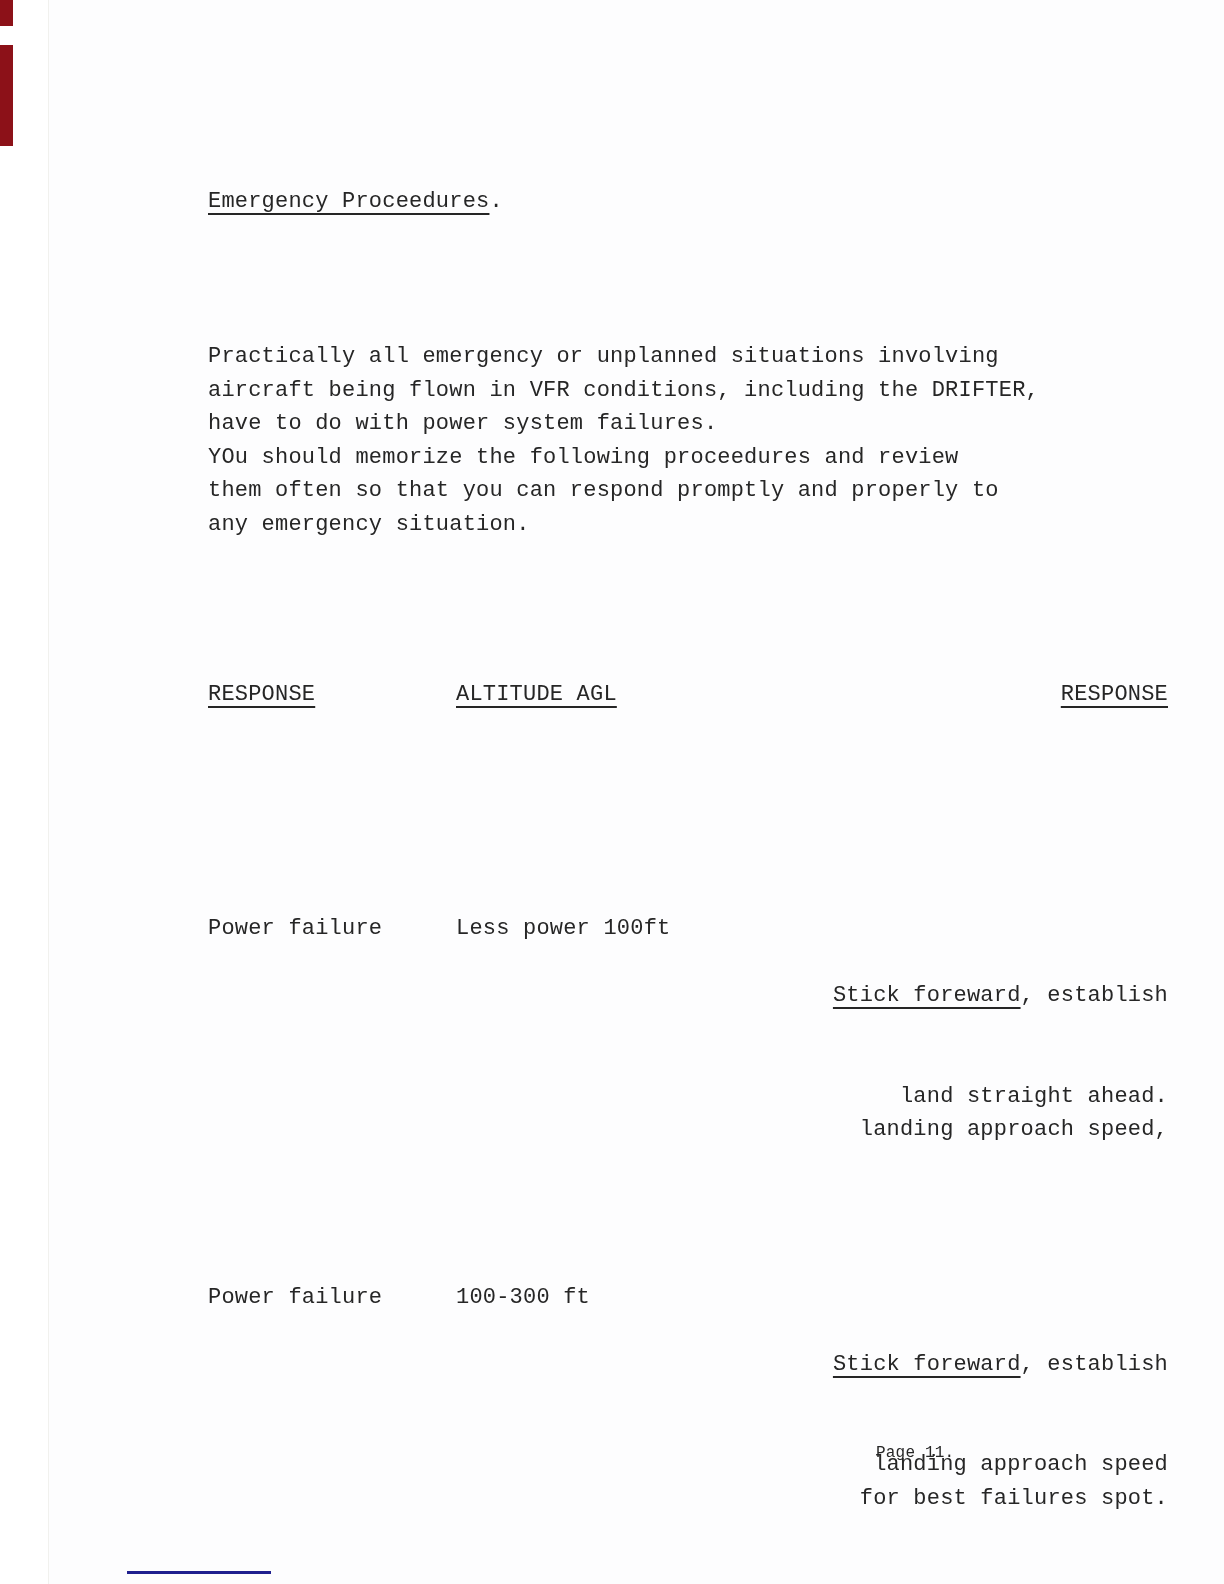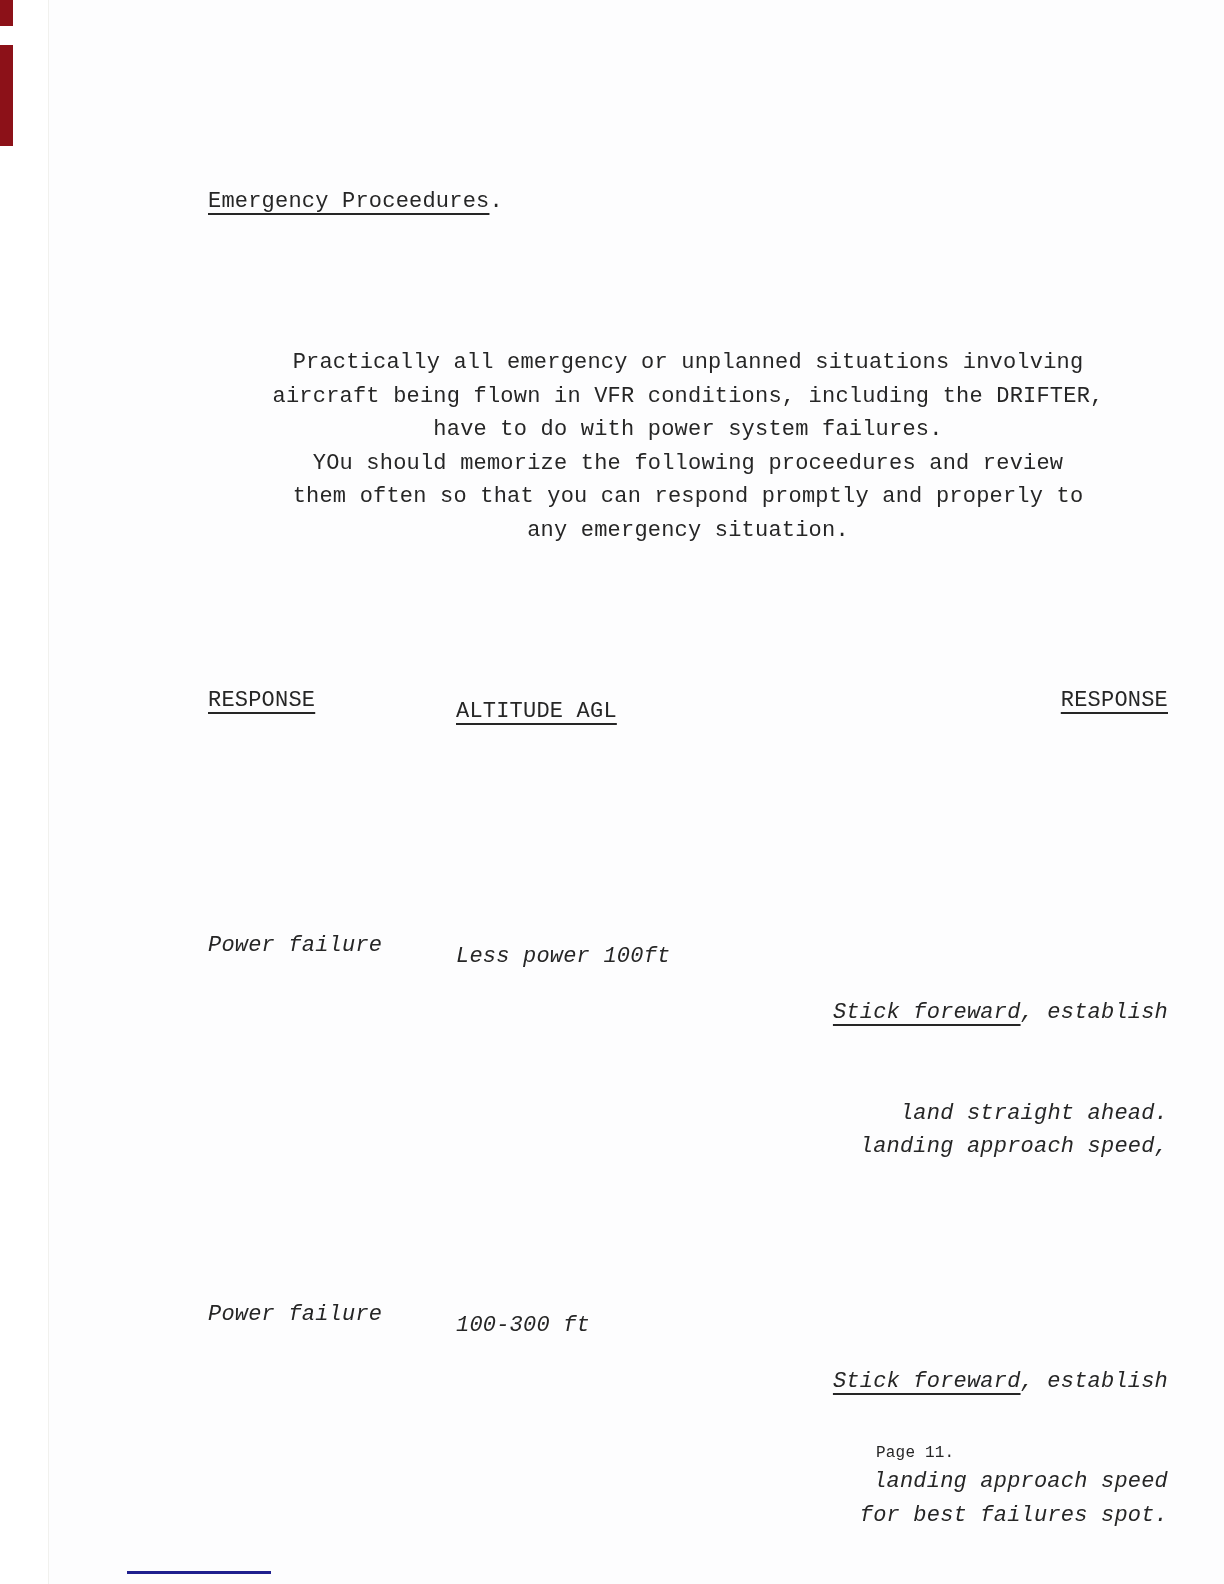--- a/index.html
+++ b/index.html
@@ -48,34 +48,33 @@
   }
   .title {
     margin-top: 118px;
   }
   .u {
     text-decoration: underline;
     text-decoration-thickness: 2px;
     text-underline-offset: 6px;
   }
   .intro {
-    margin-top: 27px;
-    text-align: center;
+    margin-top: 21px;
   }
   .thead {
     margin-top: 36px;
   }
   .row, .thead {
     display: flex;
     align-items: flex-start;
   }
   .col1 { width: 248px; flex: 0 0 248px; }
-  .col2 { width: 250px; flex: 0 0 250px; margin-top: 11px; }
+  .col2 { width: 250px; flex: 0 0 250px; }
   .col3 { width: 462px; flex: 0 0 462px; text-align: right; }
-  #rows .row { margin-top: 33.5px; font-style: italic; }
+  #rows .row { margin-top: 33.5px; }
   #rows .row:first-child { margin-top: 33.5px; }
   #rows .row:nth-child(4) { margin-top: 20px; }
   #rows .row:nth-child(5) { margin-top: 37px; }
   .page-number {
     position: absolute;
     left: 876px;
     top: 1437px;
     font-size: 16px;
     line-height: 33.5px;
     letter-spacing: 0.2px;

